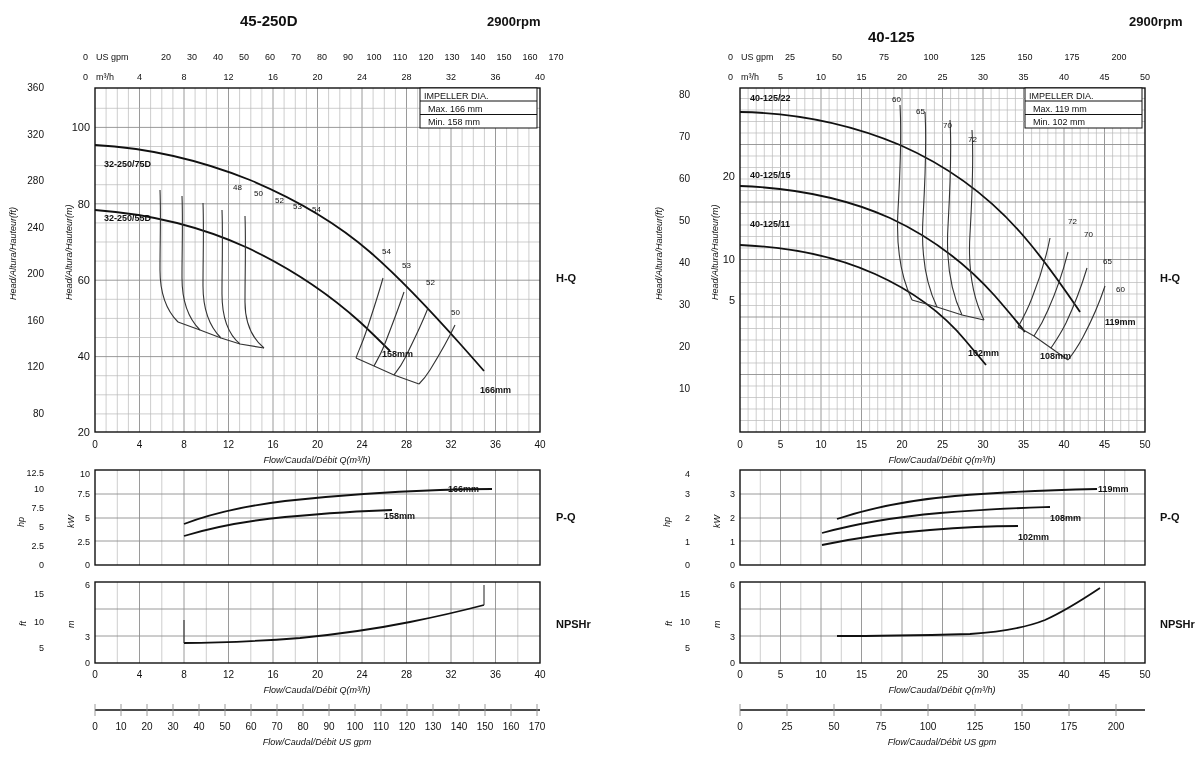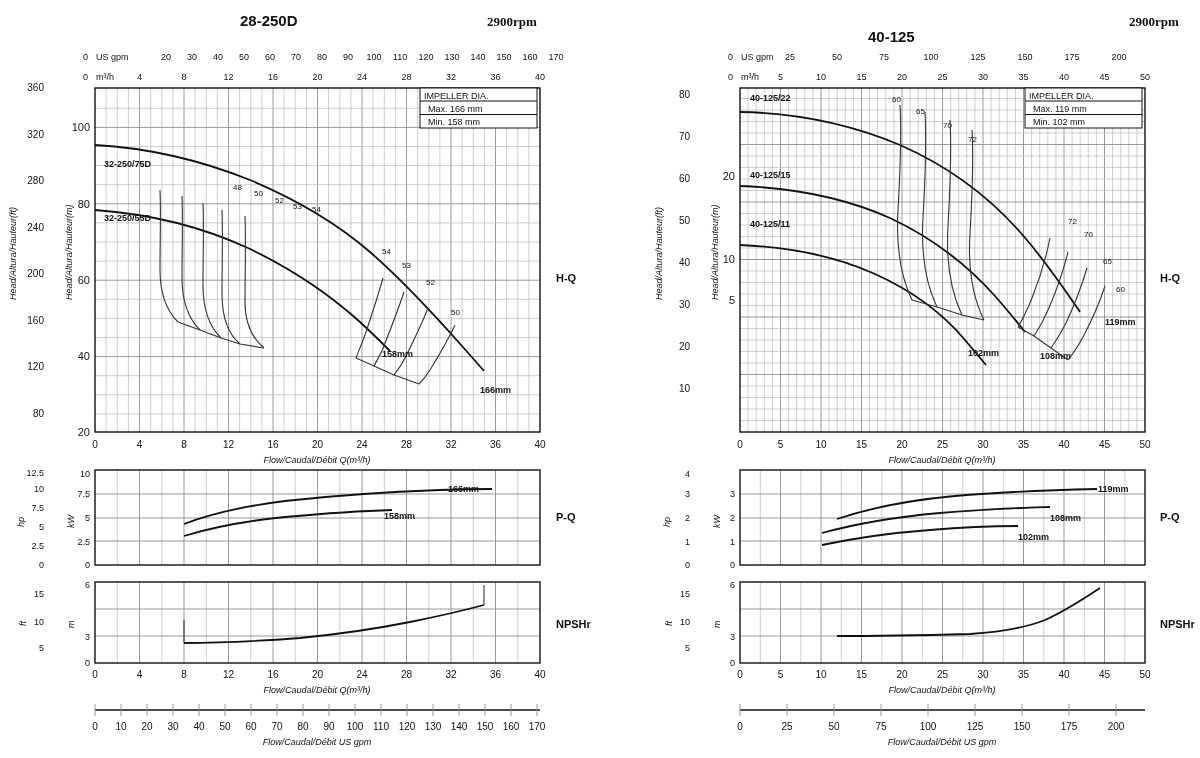--- a/index.html
+++ b/index.html
@@ -2,42 +2,42 @@
 <html><head>
 <meta charset="utf-8">
 <style>
   html,body{margin:0;padding:0;background:#ffffff;}
   body{width:1200px;height:758px;font-family:"Liberation Sans",sans-serif;color:#111;position:relative;overflow:hidden;}
   .panel{position:absolute;top:0;height:758px;width:600px;}
   .panel.left{left:0;}
   .panel.right{left:600px;}
 
   .ttl{position:absolute;font-weight:bold;font-size:15px;}
-  .rpm{position:absolute;font-weight:bold;font-size:13px;font-family:Liberation Serif, serif;}
+  .rpm{position:absolute;font-weight:bold;font-size:13px;}
 
   svg{position:absolute;left:0;top:0;}
   .txt{font-family:"Liberation Sans",sans-serif;fill:#111;}
   .t9{font-size:9px;}
   .t10{font-size:10px;}
   .t11{font-size:11px;}
   .t8{font-size:8px;}
   .b{font-weight:bold;}
   .i{font-style:italic;}
   .grid{stroke:#b9b9b9;stroke-width:0.7;fill:none;}
   .gridmajor{stroke:#8e8e8e;stroke-width:0.9;fill:none;}
   .frame{stroke:#111;stroke-width:1.4;fill:none;}
   .curve{stroke:#111;stroke-width:1.8;fill:none;}
   .thin{stroke:#333;stroke-width:1.1;fill:none;}
   .boxline{stroke:#111;stroke-width:1;fill:#fff;}
 </style>
 </head>
 <body>
 
 <div class="panel left">
-  <div class="ttl" style="left:240px;top:12px;">28-250D</div>
+  <div class="ttl" style="left:240px;top:12px;">45-250D</div>
   <div class="rpm" style="left:487px;top:14px;">2900rpm</div>
 
   <svg width="600" height="758">
 
     <g>
       <rect x="95" y="88" width="445" height="344" fill="#fff" stroke="none"></rect>
 
       <g class="grid">
         <line x1="106.1" y1="88" x2="106.1" y2="432"></line>
           <line x1="117.3" y1="88" x2="117.3" y2="432"></line>

